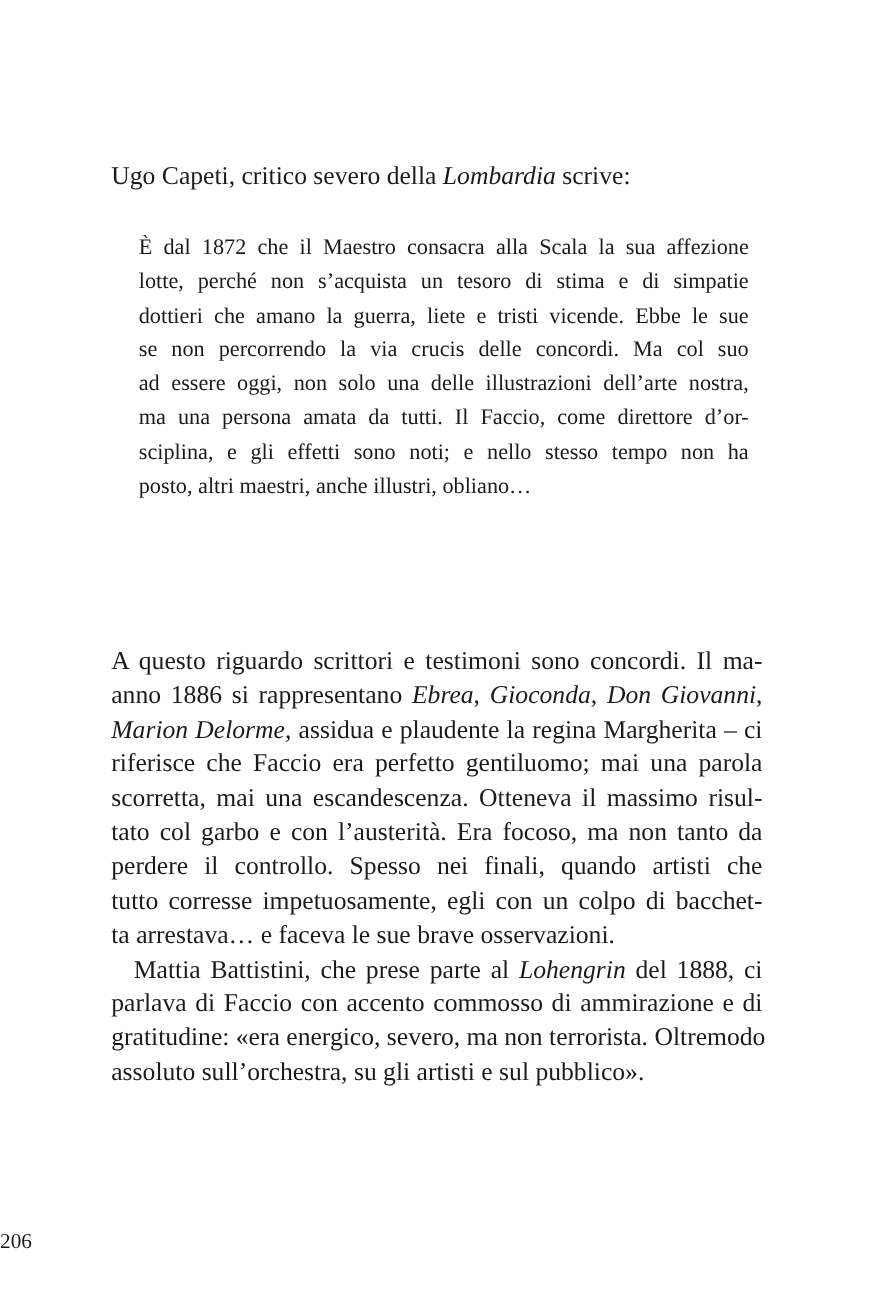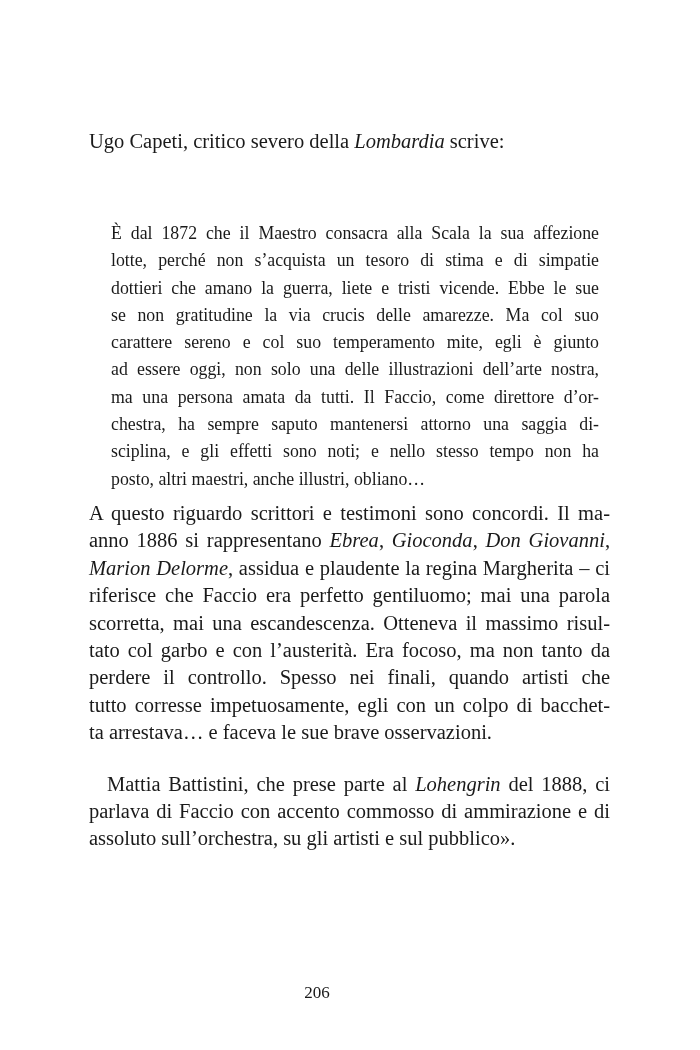--- a/index.html
+++ b/index.html
@@ -2,65 +2,64 @@
 <html><head>
 <meta charset="utf-8">
 <style>
   html, body { margin: 0; padding: 0; background: #ffffff; }
   body { width: 700px; height: 1050px; position: relative; overflow: hidden;
          font-family: "Liberation Serif", "DejaVu Serif", serif; color: #1a1a1a; }
   .page { position: absolute; left: 0; top: 0; width: 700px; height: 1050px; }
   .intro { position: absolute; left: 89px; top: 128px; width: 520px;
            font-size: 20.5px; line-height: 26px; white-space: nowrap; }
   .quote { position: absolute; left: 111px; top: 184px; width: 488px;
-           font-size: 17.8px; line-height: 27.3px; margin-top: 36px; }
-  .body-text { position: absolute; left: 89px; top: 500px; width: 521px;
+           font-size: 17.8px; line-height: 27.3px; }
+  .body-text { position: absolute; left: 89px; top: 516px; width: 521px;
                font-size: 20.5px; line-height: 27.4px; }
   .line { display: block; text-align: justify; text-align-last: justify; white-space: nowrap; height: inherit; }
   .line.last { text-align-last: left; }
-  .line.indent { padding-left: 18px; margin-top: 24px; }
+  .line.indent { padding-left: 18px; }
   .quote .line { height: 27.3px; }
   .body-text .line { height: 27.4px; }
   i { font-style: italic; }
-  .page-number { position: absolute; left: 0; width: 634px; top: 983px; text-align: center;
+  .page-number { position: absolute; left: 0; width: 634px; top: 983px; text-align: left;
                  font-size: 17px; line-height: 20px; }
 </style>
 </head>
 <body>
 
 <div class="page">
 
   <div class="intro"><span>Ugo Capeti, critico severo della </span><i>Lombardia</i><span> scrive:</span></div>
 
   <div class="quote">
     <span class="line">È dal 1872 che il Maestro consacra alla Scala la sua affezione</span>
     <span class="line">lotte, perché non s’acquista un tesoro di stima e di simpatie</span>
     <span class="line">dottieri che amano la guerra, liete e tristi vicende. Ebbe le sue</span>
-    <span class="line">se non gratitudine la via crucis delle amarezze. Ma col suo</span>
-    <span class="line">carattere sereno e col suo temperamento mite, egli è giunto</span>
+    <span class="line">se non percorrendo la via crucis delle concordi. Ma col suo</span>
     <span class="line">ad essere oggi, non solo una delle illustrazioni dell’arte nostra,</span>
     <span class="line">ma una persona amata da tutti. Il Faccio, come direttore d’or-</span>
-    <span class="line">chestra, ha sempre saputo mantenersi attorno una saggia di-</span>
     <span class="line">sciplina, e gli effetti sono noti; e nello stesso tempo non ha</span>
     <span class="line last">posto, altri maestri, anche illustri, obliano…</span>
   </div>
 
   <div class="body-text">
     <div>
       <span class="line">A questo riguardo scrittori e testimoni sono concordi. Il ma-</span>
       <span class="line"><span>anno 1886 si rappresentano </span><i>Ebrea</i><span>, </span><i>Gioconda</i><span>, </span><i>Don Giovanni</i><span>,</span></span>
       <span class="line"><i>Marion Delorme</i><span>, assidua e plaudente la regina Margherita – ci</span></span>
       <span class="line">riferisce che Faccio era perfetto gentiluomo; mai una parola</span>
       <span class="line">scorretta, mai una escandescenza. Otteneva il massimo risul-</span>
       <span class="line">tato col garbo e con l’austerità. Era focoso, ma non tanto da</span>
       <span class="line">perdere il controllo. Spesso nei finali, quando artisti che</span>
       <span class="line">tutto corresse impetuosamente, egli con un colpo di bacchet-</span>
       <span class="line last">ta arrestava… e faceva le sue brave osservazioni.</span>
     </div>
     <div>
       <span class="line indent"><span>Mattia Battistini, che prese parte al </span><i>Lohengrin</i><span> del 1888, ci</span></span>
       <span class="line">parlava di Faccio con accento commosso di ammirazione e di</span>
+      <span class="line">gratitudine: «era energico, severo, ma non terrorista. Oltremodo</span>
       <span class="line last">assoluto sull’orchestra, su gli artisti e sul pubblico».</span>
     </div>
   </div>
 
   <div class="page-number">206</div>
 </div>
 
 </body></html>

